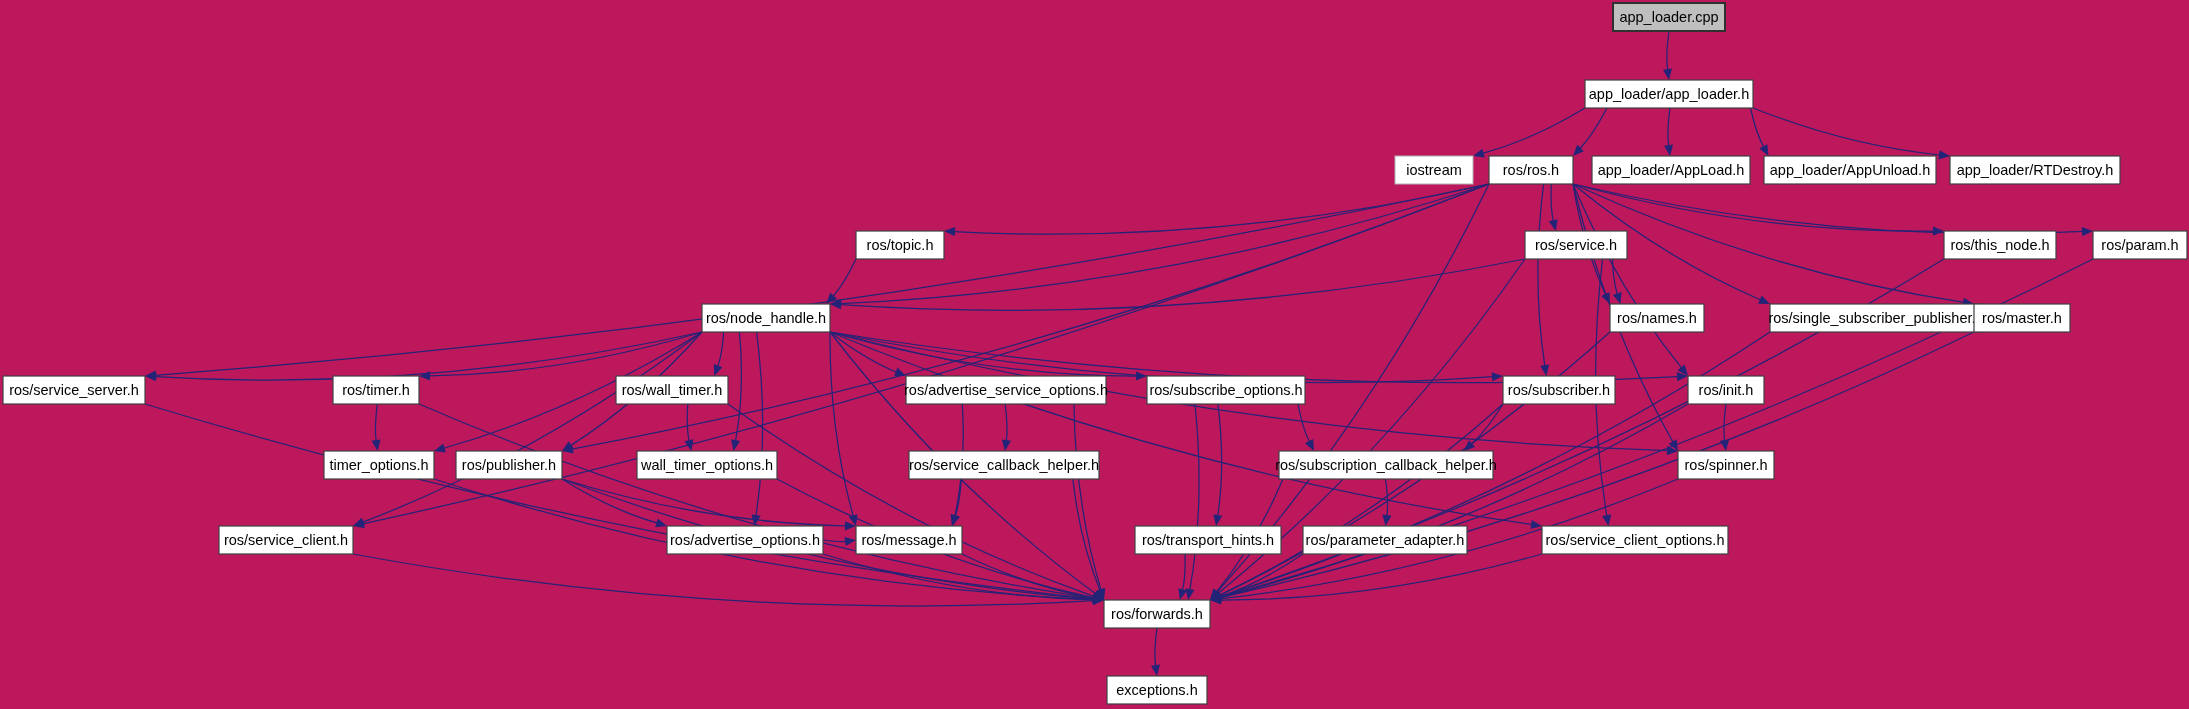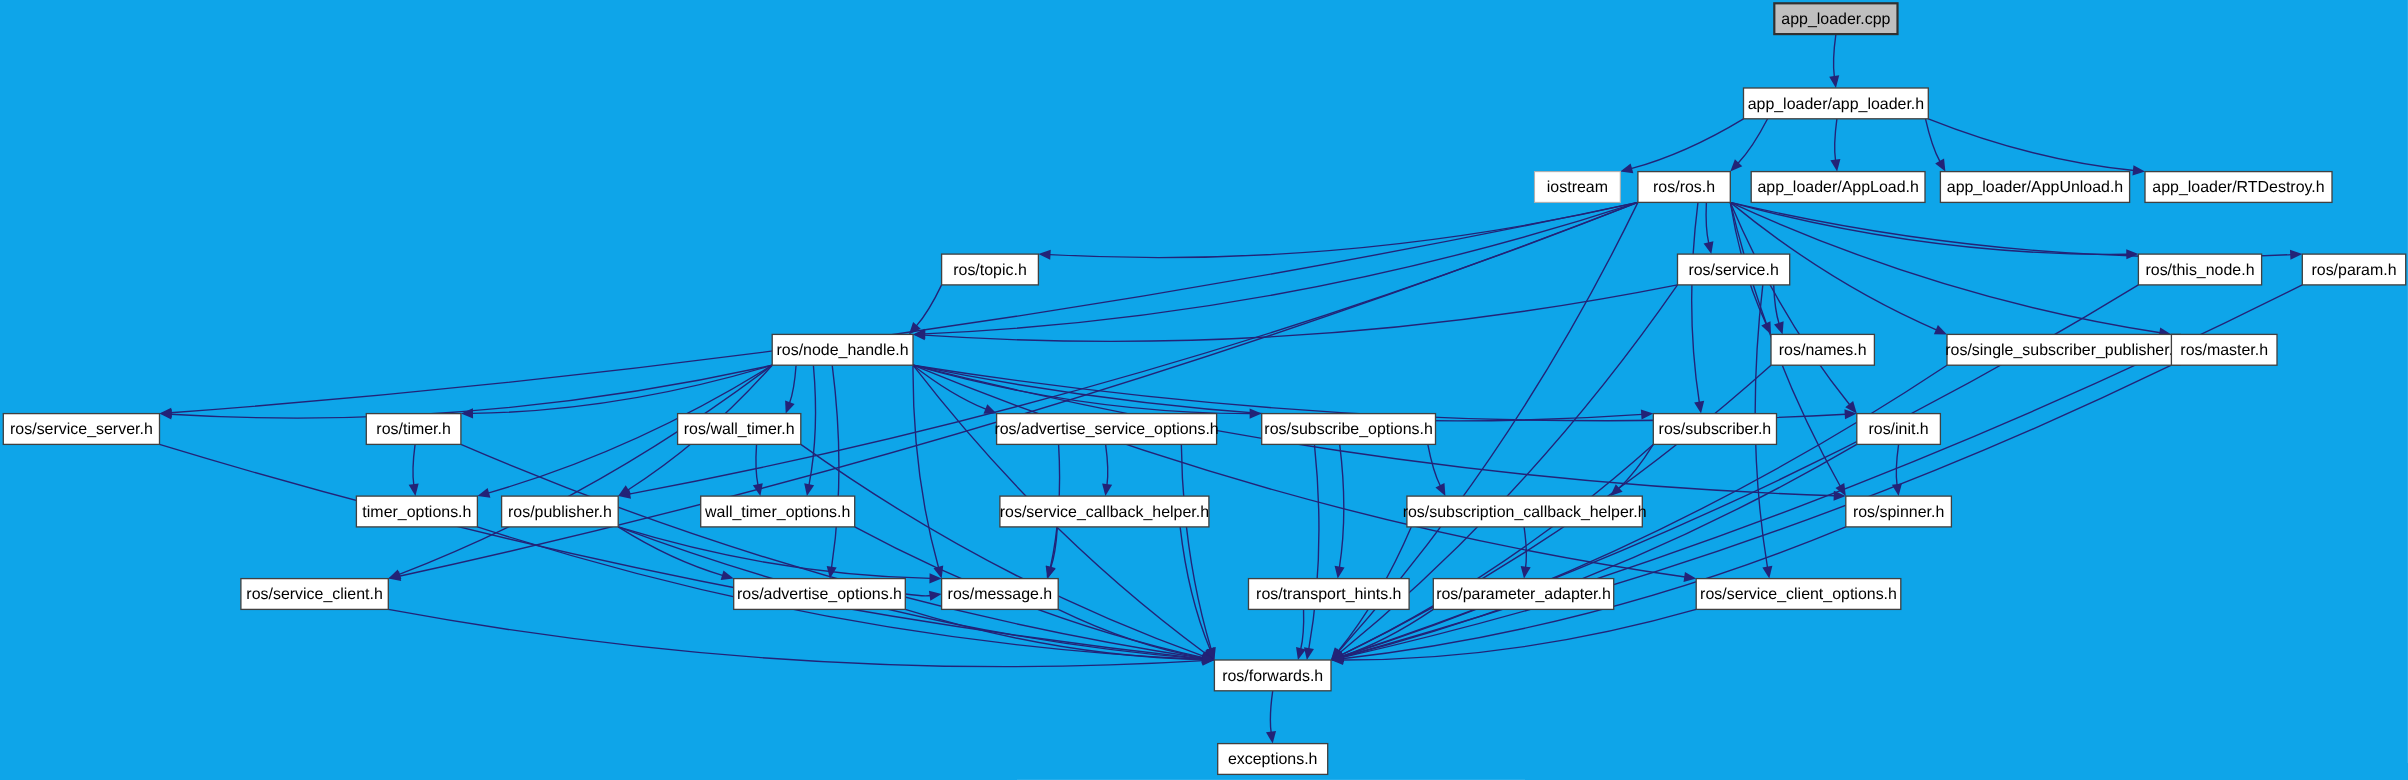--- a/index.html
+++ b/index.html
@@ -1,17 +1,17 @@
 <!DOCTYPE html>
 <html><head>
 <meta charset="utf-8">
 <style>
   html,body{margin:0;padding:0;background:#ffffff;}
   body{font-family:"Liberation Sans",sans-serif;}
-  #graph-wrap{position:relative;width:2189px;height:709px;background:#0ea5e9;overflow:hidden;}
+  #graph-wrap{position:relative;width:2189px;height:709px;background:#be185d;overflow:hidden;}
   svg#graph{display:block;width:2189px;height:709px;}
   .node-box{fill:#ffffff;stroke:#404040;stroke-width:1.2;}
   .node-box.root{fill:#bfbfbf;stroke:#303030;stroke-width:2;}
   .node-box.sys{fill:#ffffff;stroke:#b0b0b0;stroke-width:1;}
   .node-label{font-family:"Liberation Sans",sans-serif;font-size:14.5px;fill:#000000;text-anchor:middle;dominant-baseline:middle;}
   .edge{fill:none;stroke:#232377;stroke-width:1.25;}
   .edge-head{fill:#232377;stroke:none;}
 </style>
 </head>
 <body>

